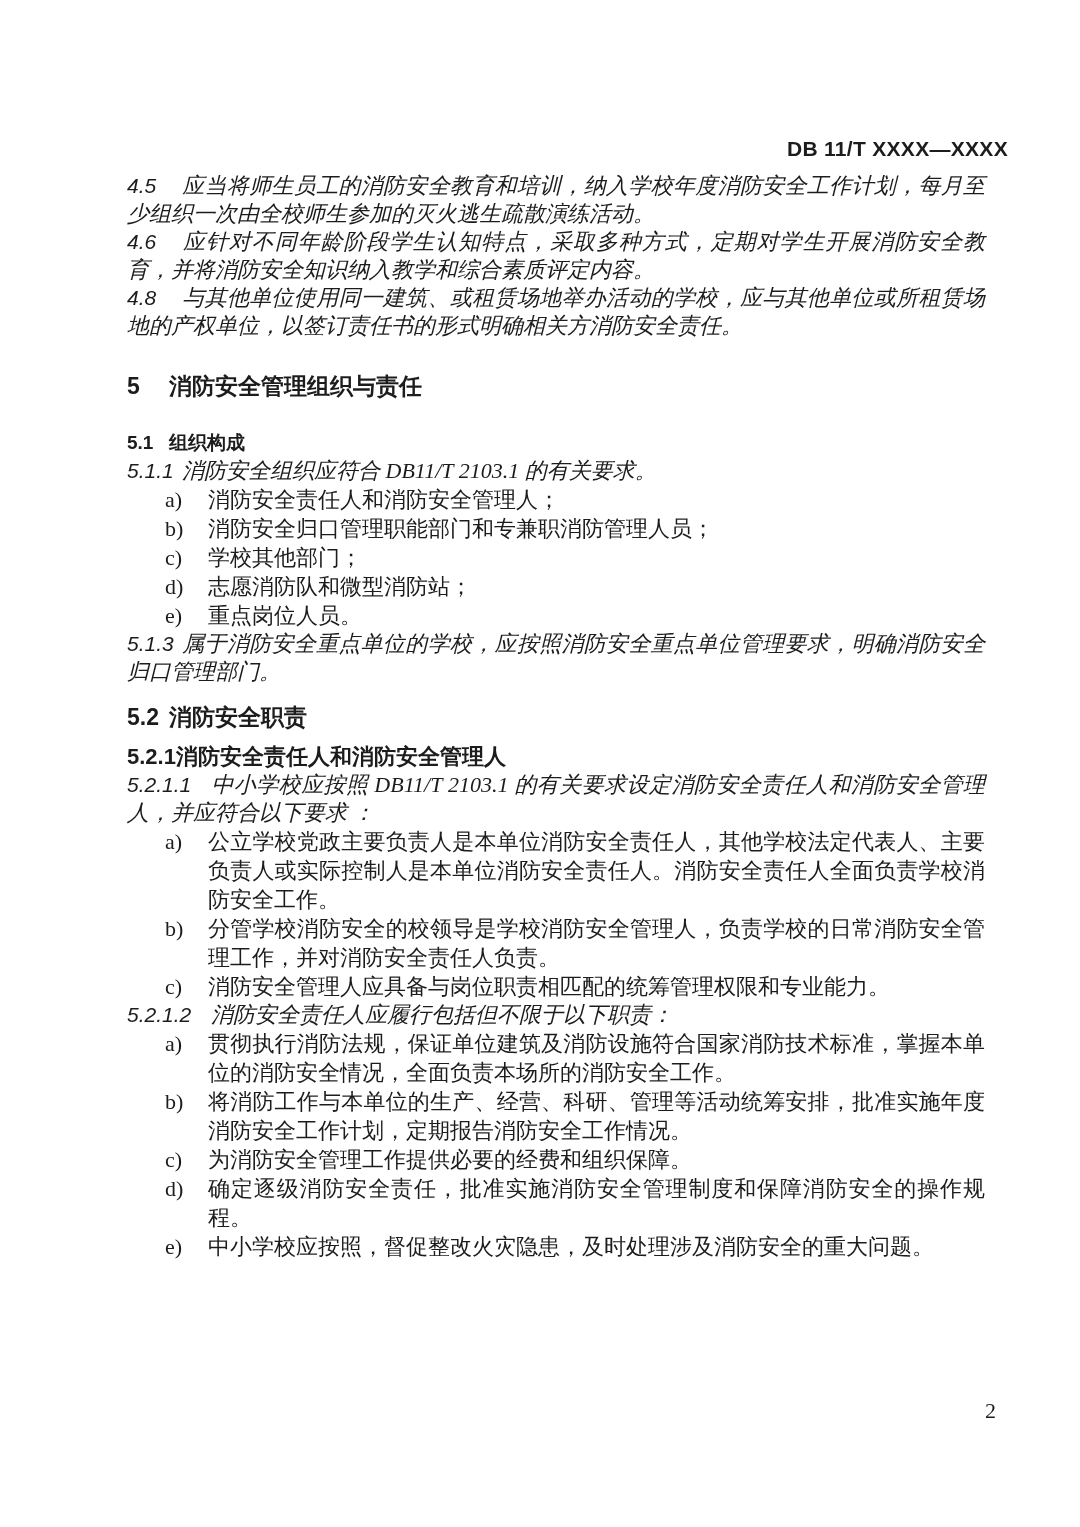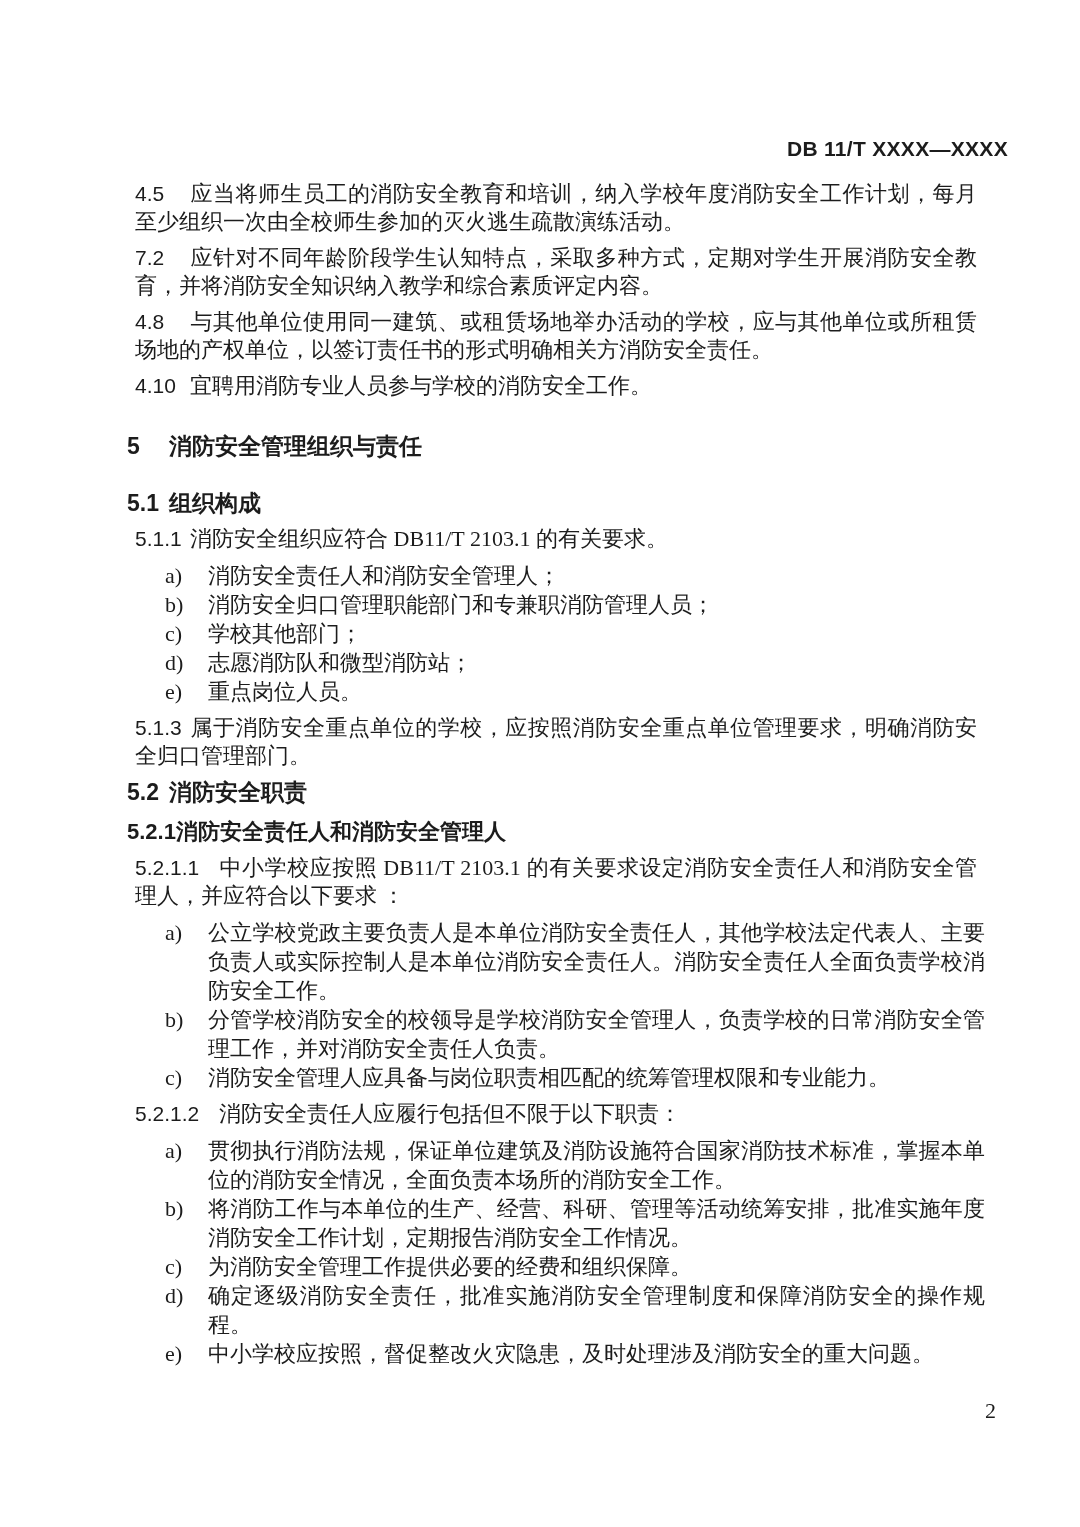--- a/index.html
+++ b/index.html
@@ -16,35 +16,35 @@
     position:absolute; top:137px; right:100px;
     font-family:"Liberation Sans","DejaVu Sans",sans-serif;
     font-weight:700; font-size:21px; letter-spacing:0.3px;
     white-space:nowrap;
   }
   .content {
     position:absolute; left:127px; top:172px; width:858px;
     font-size:22px; line-height:28px;
     text-align:justify;
   }
-  p.clause { margin:8px; }
+  p.clause { margin:0;font-style:italic; }
   .num {
     display:inline-block; min-width:55px;
     font-family:"Liberation Sans","DejaVu Sans",sans-serif;
     font-size:21px;
   }
   .num-wide { min-width:84px; }
   .heading {
     font-family:"Liberation Sans","DejaVu Sans",sans-serif;
     font-weight:700; line-height:28px; margin:0;
   }
   .hnum { display:inline-block; min-width:42px; font-weight:700; }
   .h5   { font-size:23px; margin-top:32px; }
-  .h51  { font-size:23px; margin-top:29px; }
-  .h52  { font-size:23px; }
+  .h51  { font-size:19px; margin-top:29px; }
+  .h52  { font-size:23px; margin-top:17px; }
   .h521 { font-size:22px; margin-top:12px; }
   .mt15 { margin-top:15px; }
   .mt14 { margin-top:14px; }
   .list { margin:0; }
   .li { display:flex; margin-left:38px; line-height:29px; }
   .li .marker { width:43px; flex:none; }
   .li .txt { flex:1; text-align:justify; }
   .page-num {
     position:absolute; top:1398px; right:112px;
     font-size:22px;
@@ -53,23 +53,22 @@
 </head>
 <body>
 
 <div class="page">
 
   <div class="doc-header">DB 11/T XXXX—XXXX</div>
 
   <div class="content">
 
     <p class="clause"><span class="num">4.5</span><span>应当将师生员工的消防安全教育和培训，纳入学校年度消防安全工作计划，每月至少组织一次由全校师生参加的灭火逃生疏散演练活动。</span></p>
-    <p class="clause"><span class="num">7.2</span><span>应针对不同年龄阶段学生认知特点，采取多种方式，定期对学生开展消防安全教育，并将消防安全知识纳入教学和综合素质评定内容。</span></p>
+    <p class="clause"><span class="num">4.6</span><span>应针对不同年龄阶段学生认知特点，采取多种方式，定期对学生开展消防安全教育，并将消防安全知识纳入教学和综合素质评定内容。</span></p>
     <p class="clause"><span class="num">4.8</span><span>与其他单位使用同一建筑、或租赁场地举办活动的学校，应与其他单位或所租赁场地的产权单位，以签订责任书的形式明确相关方消防安全责任。</span></p>
-    <p class="clause"><span class="num">4.10</span><span>宜聘用消防专业人员参与学校的消防安全工作。</span></p>
 
     <h2 class="heading h5"><span class="hnum">5</span><span>消防安全管理组织与责任</span></h2>
 
     <h3 class="heading h51"><span class="hnum">5.1</span><span>组织构成</span></h3>
 
     <p class="clause mt15"><span class="num">5.1.1</span><span>消防安全组织应符合 DB11/T 2103.1 的有关要求。</span></p>
 
     <div class="list">
       <div class="li">
           <span class="marker">a)</span>

